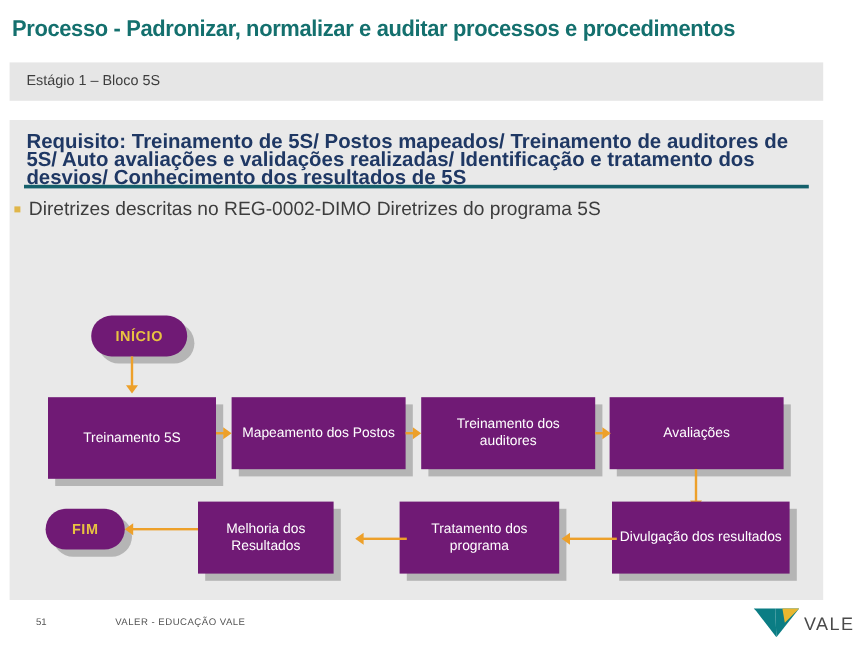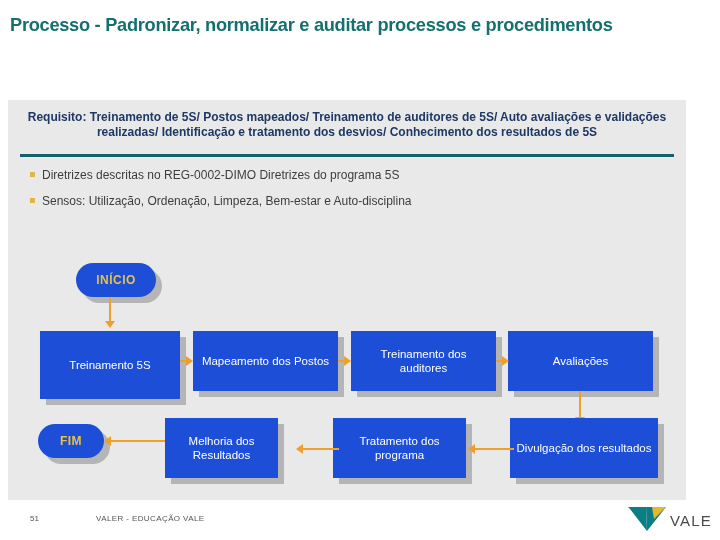--- a/index.html
+++ b/index.html
@@ -31,49 +31,49 @@
     font-size:12px;color:#3d3d3d;
   }
 
   .body-panel{
     position:absolute;left:8px;top:100px;width:678px;height:400px;
     background:#e9e9e9;
   }
 
   .requisito{
     position:absolute;left:14px;top:10px;width:650px;
-    font-size:12px;font-weight:bold;color:#1f3864;line-height:15px;text-align:center;
+    font-size:17px;font-weight:bold;color:#1f3864;line-height:15px;
   }
   .rule{
     position:absolute;left:12px;top:54px;width:654px;height:3px;
     background:#15606b;
   }
 
   .bullet-row{
-    position:absolute;left:22px;font-size:12px;color:#3d3d3d;
+    position:absolute;left:4px;font-size:16px;color:#3d3d3d;
     line-height:14px;
   }
   .bullet-row .dot{
     display:inline-block;width:5px;height:5px;background:#e0b64a;
     margin-right:7px;vertical-align:2px;
   }
   .b1{top:68px;}
   .b2{top:94px;}
 
   
   .flow{position:absolute;left:0;top:0;width:678px;height:400px;}
 
   .node{position:absolute;}
   .node .shadow{
     position:absolute;left:6px;top:6px;width:100%;height:100%;
     background:#b5b5b5;
   }
   .node .face{
     position:absolute;left:0;top:0;width:100%;height:100%;
-    background:#1d4ed8;
+    background:#701a75;
     display:flex;align-items:center;justify-content:center;
     text-align:center;
     color:#ffffff;font-size:11.5px;line-height:14px;
     padding:0 6px;box-sizing:border-box;
   }
   .node.term .shadow,.node.term .face{border-radius:22px;}
   .node.term .face{color:#e8c241;font-weight:bold;font-size:12px;letter-spacing:0.5px;}
 
   
   .conn{position:absolute;background:#eda02a;}
@@ -93,31 +93,31 @@
     letter-spacing:1.2px;font-family:"Liberation Sans",sans-serif;
   }
 </style>
 </head>
 <body>
 
 <div id="slide">
 
   <div class="slide-title">Processo - Padronizar, normalizar e auditar processos e procedimentos</div>
 
+  <div class="stage-bar">
+    <div class="stage-bar-text">Estágio 1 – Bloco 5S</div>
+  </div>
 
   <div class="body-panel">
 
     <div class="requisito">Requisito:  Treinamento de 5S/ Postos mapeados/ Treinamento de auditores de 5S/ Auto avaliações e validações realizadas/ Identificação e tratamento dos desvios/ Conhecimento dos resultados de 5S</div>
     <div class="rule"></div>
 
     <div class="bullet-row b1">
       <span class="dot"></span><span>Diretrizes descritas no REG-0002-DIMO Diretrizes do programa 5S</span>
-    </div>
-    <div class="bullet-row b2">
-      <span class="dot"></span><span>Sensos: Utilização, Ordenação, Limpeza, Bem-estar e Auto-disciplina</span>
     </div>
 
     <div class="flow">
 
       <div class="node term" style="left:68px;top:163px;width:80px;height:34px;">
         <div class="shadow"></div>
         <div class="face">INÍCIO</div>
       </div>
 
       <div class="conn v" style="left:101px;top:197px;height:26px;"></div>

